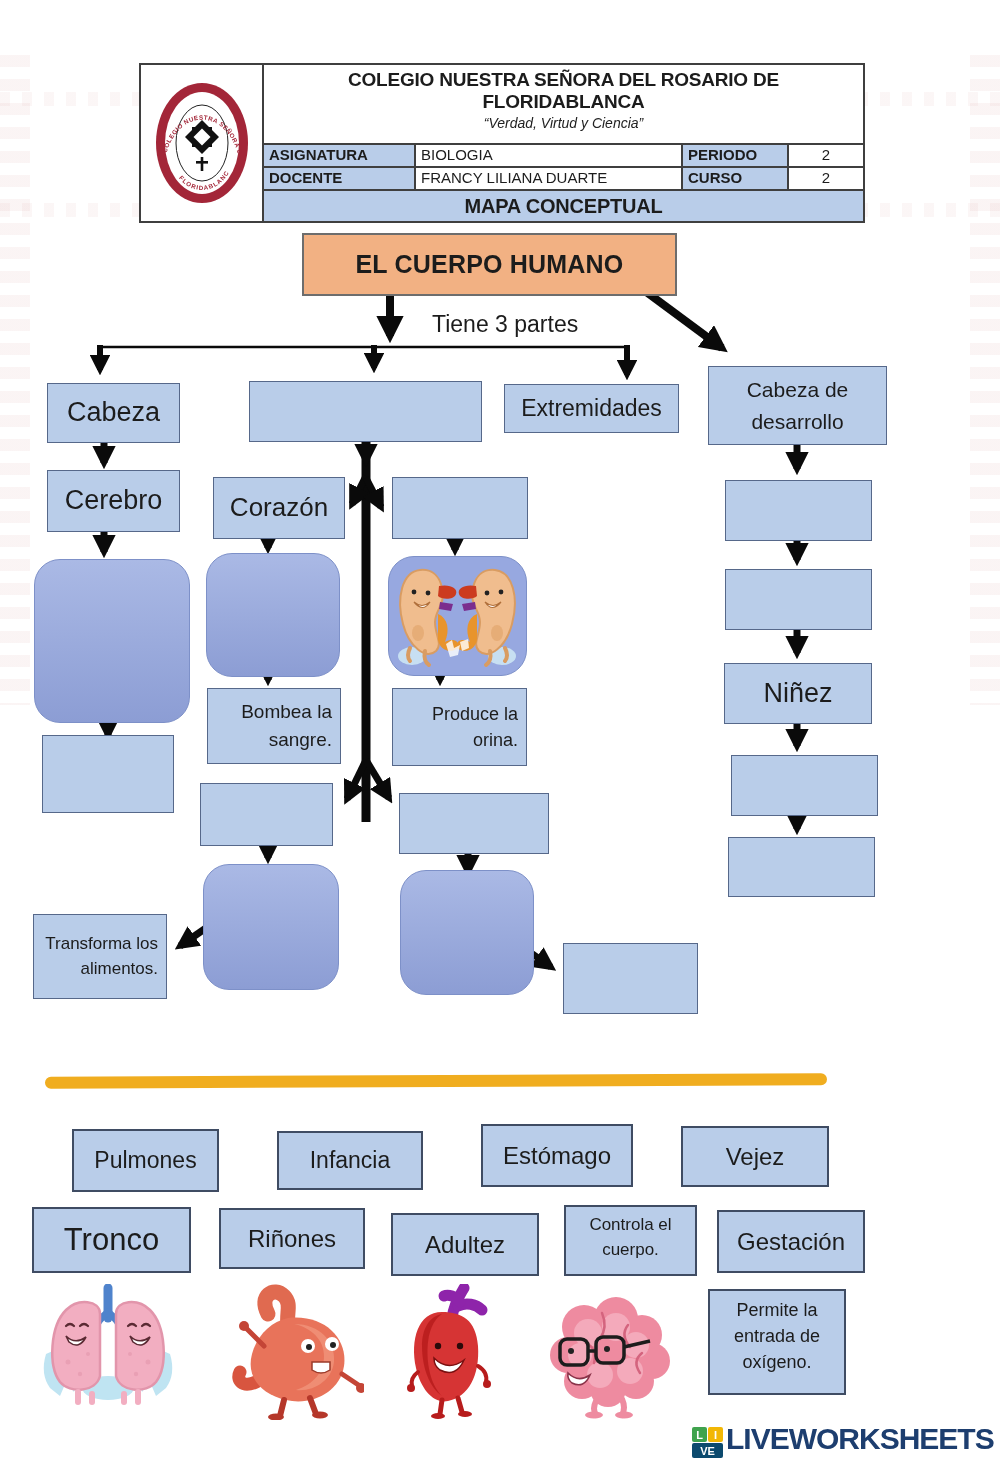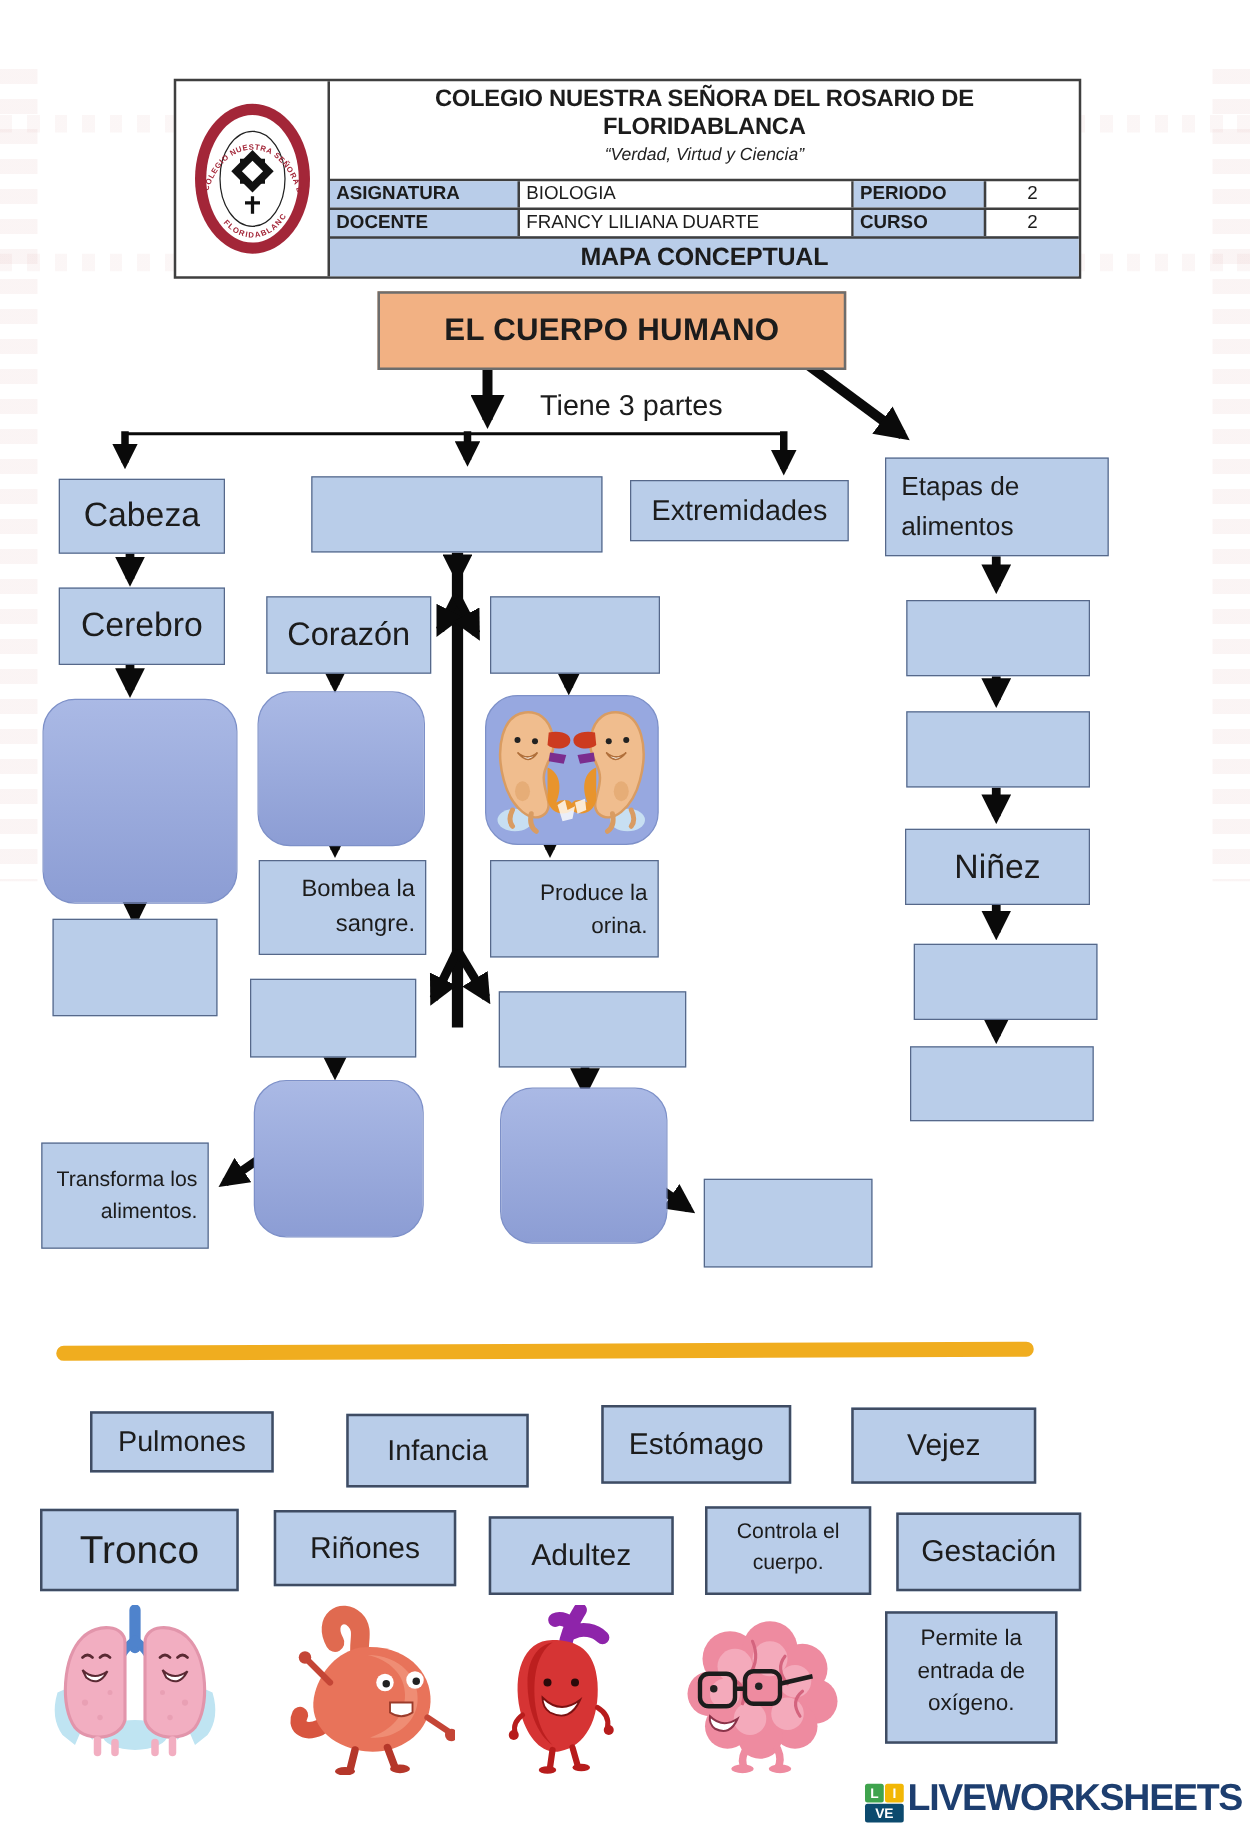--- a/index.html
+++ b/index.html
@@ -20,21 +20,21 @@
   .hcell{border-right:2px solid #3f3f3f;font-size:15px;line-height:19px;padding:0 5px;white-space:nowrap;overflow:hidden;}
   .hcell:last-child{border-right:none;}
   .hlabel{background:#b9cde9;font-weight:bold;width:140px;}
   .hvalue{width:255px;}
   .hplabel{background:#b9cde9;font-weight:bold;width:94px;}
   .hpvalue{flex:1;text-align:center;}
   .hdr-doctype{flex:1;border-top:2px solid #3f3f3f;background:#b9cde9;font-weight:bold;font-size:20px;
                display:flex;align-items:center;justify-content:center;letter-spacing:-.2px;}
   
   .box{background:#b9cde9;border:1.6px solid #56688a;display:flex;align-items:center;justify-content:center;
-       text-align:left;line-height:1.15;}
+       text-align:center;line-height:1.15;}
   .slot{background:#b9cde9;border:1.6px solid #56688a;}
   .rbox{border-radius:26px;border:1.6px solid #7d90c8;background:linear-gradient(180deg,#aab9e5 0%,#8c9dd4 100%);}
   .root{background:#f2b183;border:2.5px solid #6d6d6d;font-weight:bold;font-size:25px;letter-spacing:.2px;}
   .lefttext{justify-content:flex-start;text-align:right;padding:6px 8px;line-height:1.45;}
   .chip{background:#b9cde9;border:2px solid #3f4c63;display:flex;align-items:center;justify-content:center;text-align:center;}
   .lbl{position:absolute;font-size:23px;}
   .divider{background:#f0ad1f;border-radius:6px;transform:rotate(-.25deg);}
   
   .brand{display:flex;align-items:flex-start;}
   .brand-icon{width:31px;height:31px;display:grid;grid-template-columns:15px 15px;grid-template-rows:15px 15px;gap:1px;margin-right:3px;margin-top:3px;}
@@ -139,21 +139,21 @@
       <div class="hdr-doctype">MAPA CONCEPTUAL</div>
     </div>
   </div>
 
   <div class="abs box root" style="left:302px;top:233px;width:375px;height:63px;">EL CUERPO HUMANO</div>
   <div class="abs lbl" style="left:432px;top:311px;">Tiene 3 partes</div>
 
   <div class="abs box" style="left:47px;top:383px;width:133px;height:60px;font-size:27px;">Cabeza</div>
   <div class="abs slot" style="left:249px;top:381px;width:233px;height:61px;"></div>
   <div class="abs box" style="left:504px;top:384px;width:175px;height:49px;font-size:23px;">Extremidades</div>
-  <div class="abs box" style="left:708px;top:366px;width:179px;height:79px;font-size:21px;padding:0 12px;line-height:1.5;">Etapas de alimentos</div>
+  <div class="abs box" style="left:708px;top:366px;width:179px;height:79px;font-size:21px;padding:0 12px;line-height:1.5;">Cabeza de desarrollo</div>
 
   <div class="abs box" style="left:47px;top:470px;width:133px;height:62px;font-size:27px;">Cerebro</div>
   <div class="abs box" style="left:213px;top:477px;width:132px;height:62px;font-size:26px;">Corazón</div>
   <div class="abs slot" style="left:392px;top:477px;width:136px;height:62px;"></div>
 
   <div class="abs rbox" style="left:34px;top:559px;width:156px;height:164px;"></div>
   <div class="abs rbox" style="left:206px;top:553px;width:134px;height:124px;"></div>
 
   <div class="abs rbox" style="left:388px;top:556px;width:139px;height:120px;background:#97a8e0;overflow:hidden;">
     <svg width="135" height="116" viewBox="0 0 135 116" style="margin:1px auto;">
@@ -210,21 +210,21 @@
   <div class="abs slot" style="left:563px;top:943px;width:135px;height:71px;"></div>
 
   <div class="abs slot" style="left:725px;top:480px;width:147px;height:61px;"></div>
   <div class="abs slot" style="left:725px;top:569px;width:147px;height:61px;"></div>
   <div class="abs box" style="left:724px;top:663px;width:148px;height:61px;font-size:27px;">Niñez</div>
   <div class="abs slot" style="left:731px;top:755px;width:147px;height:61px;"></div>
   <div class="abs slot" style="left:728px;top:837px;width:147px;height:60px;"></div>
 
   <div class="abs divider" style="left:45px;top:1075px;width:782px;height:12px;"></div>
 
-  <div class="abs chip" style="left:72px;top:1129px;width:147px;height:49px;font-size:23px;">Pulmones</div>
+  <div class="abs chip" style="left:72px;top:1129px;width:147px;height:63px;font-size:23px;">Pulmones</div>
   <div class="abs chip" style="left:277px;top:1131px;width:146px;height:59px;font-size:23px;">Infancia</div>
   <div class="abs chip" style="left:481px;top:1124px;width:152px;height:63px;font-size:24px;">Estómago</div>
   <div class="abs chip" style="left:681px;top:1126px;width:148px;height:61px;font-size:24px;">Vejez</div>
 
   <div class="abs chip" style="left:32px;top:1207px;width:159px;height:66px;font-size:31px;">Tronco</div>
   <div class="abs chip" style="left:219px;top:1208px;width:146px;height:61px;font-size:24px;">Riñones</div>
   <div class="abs chip" style="left:391px;top:1213px;width:148px;height:63px;font-size:24px;">Adultez</div>
   <div class="abs chip lefttext" style="left:564px;top:1205px;width:133px;height:71px;font-size:17px;align-items:flex-start;">Controla el cuerpo.</div>
   <div class="abs chip" style="left:717px;top:1210px;width:148px;height:63px;font-size:24px;">Gestación</div>
 

